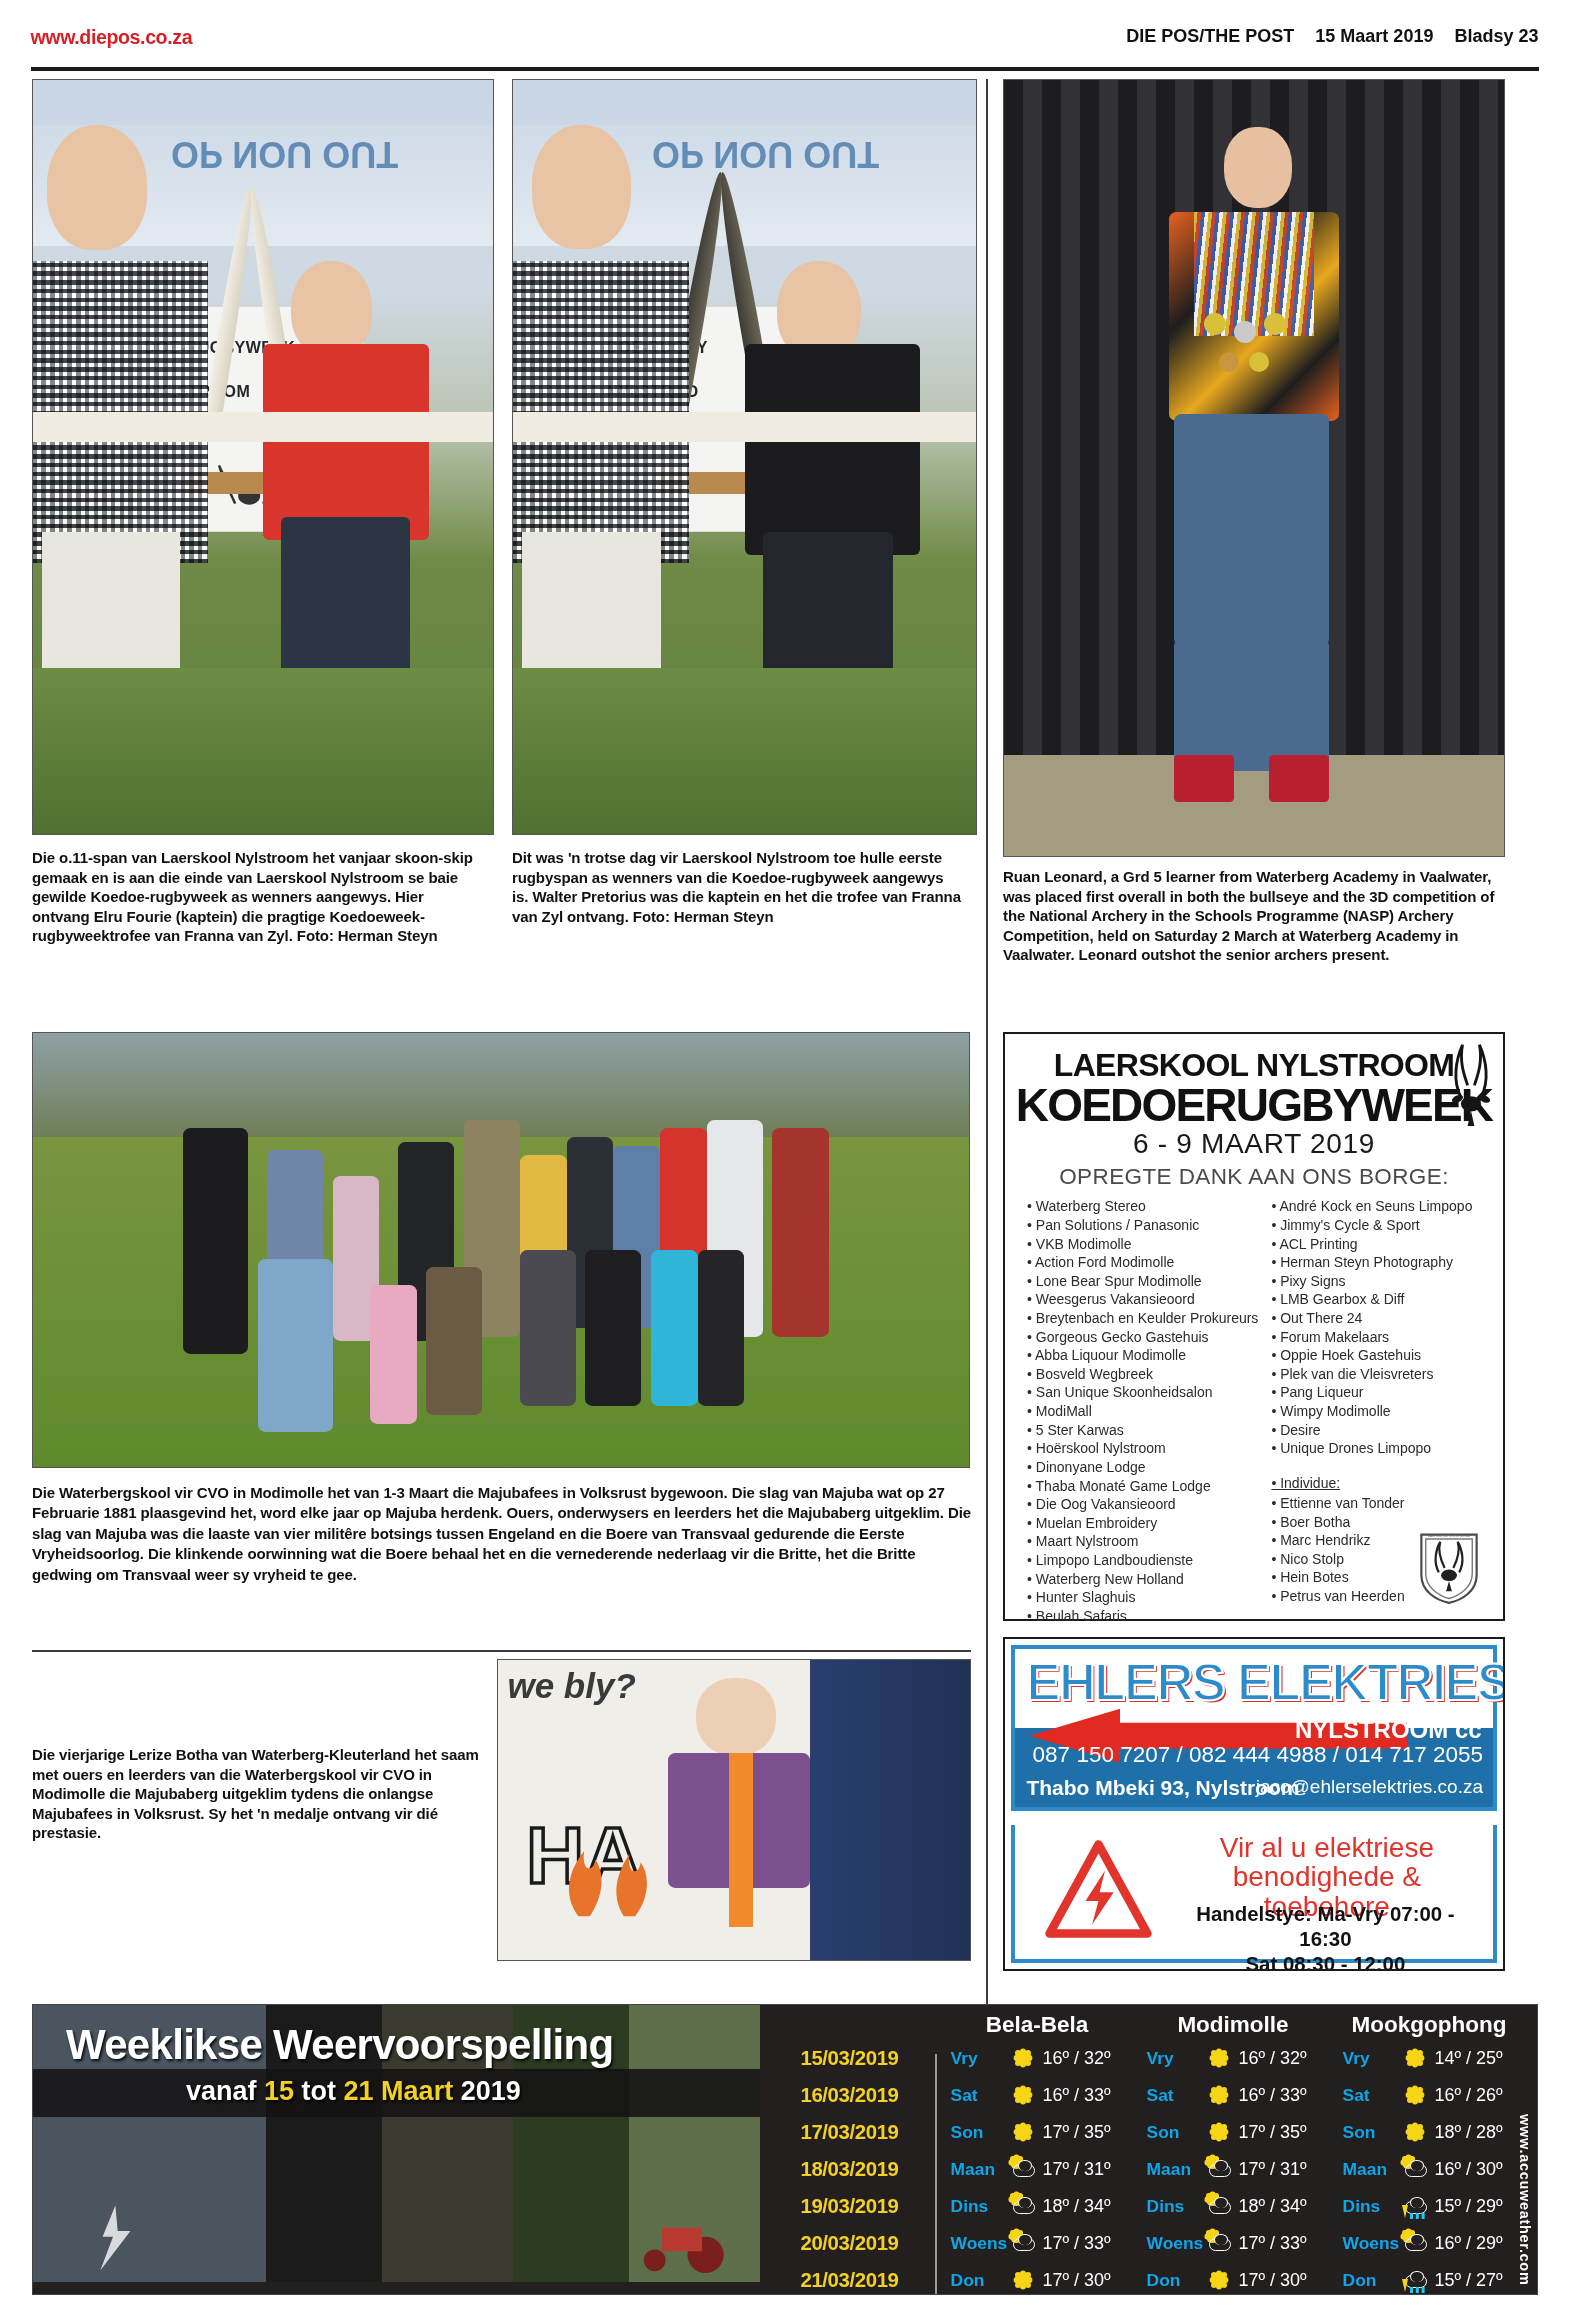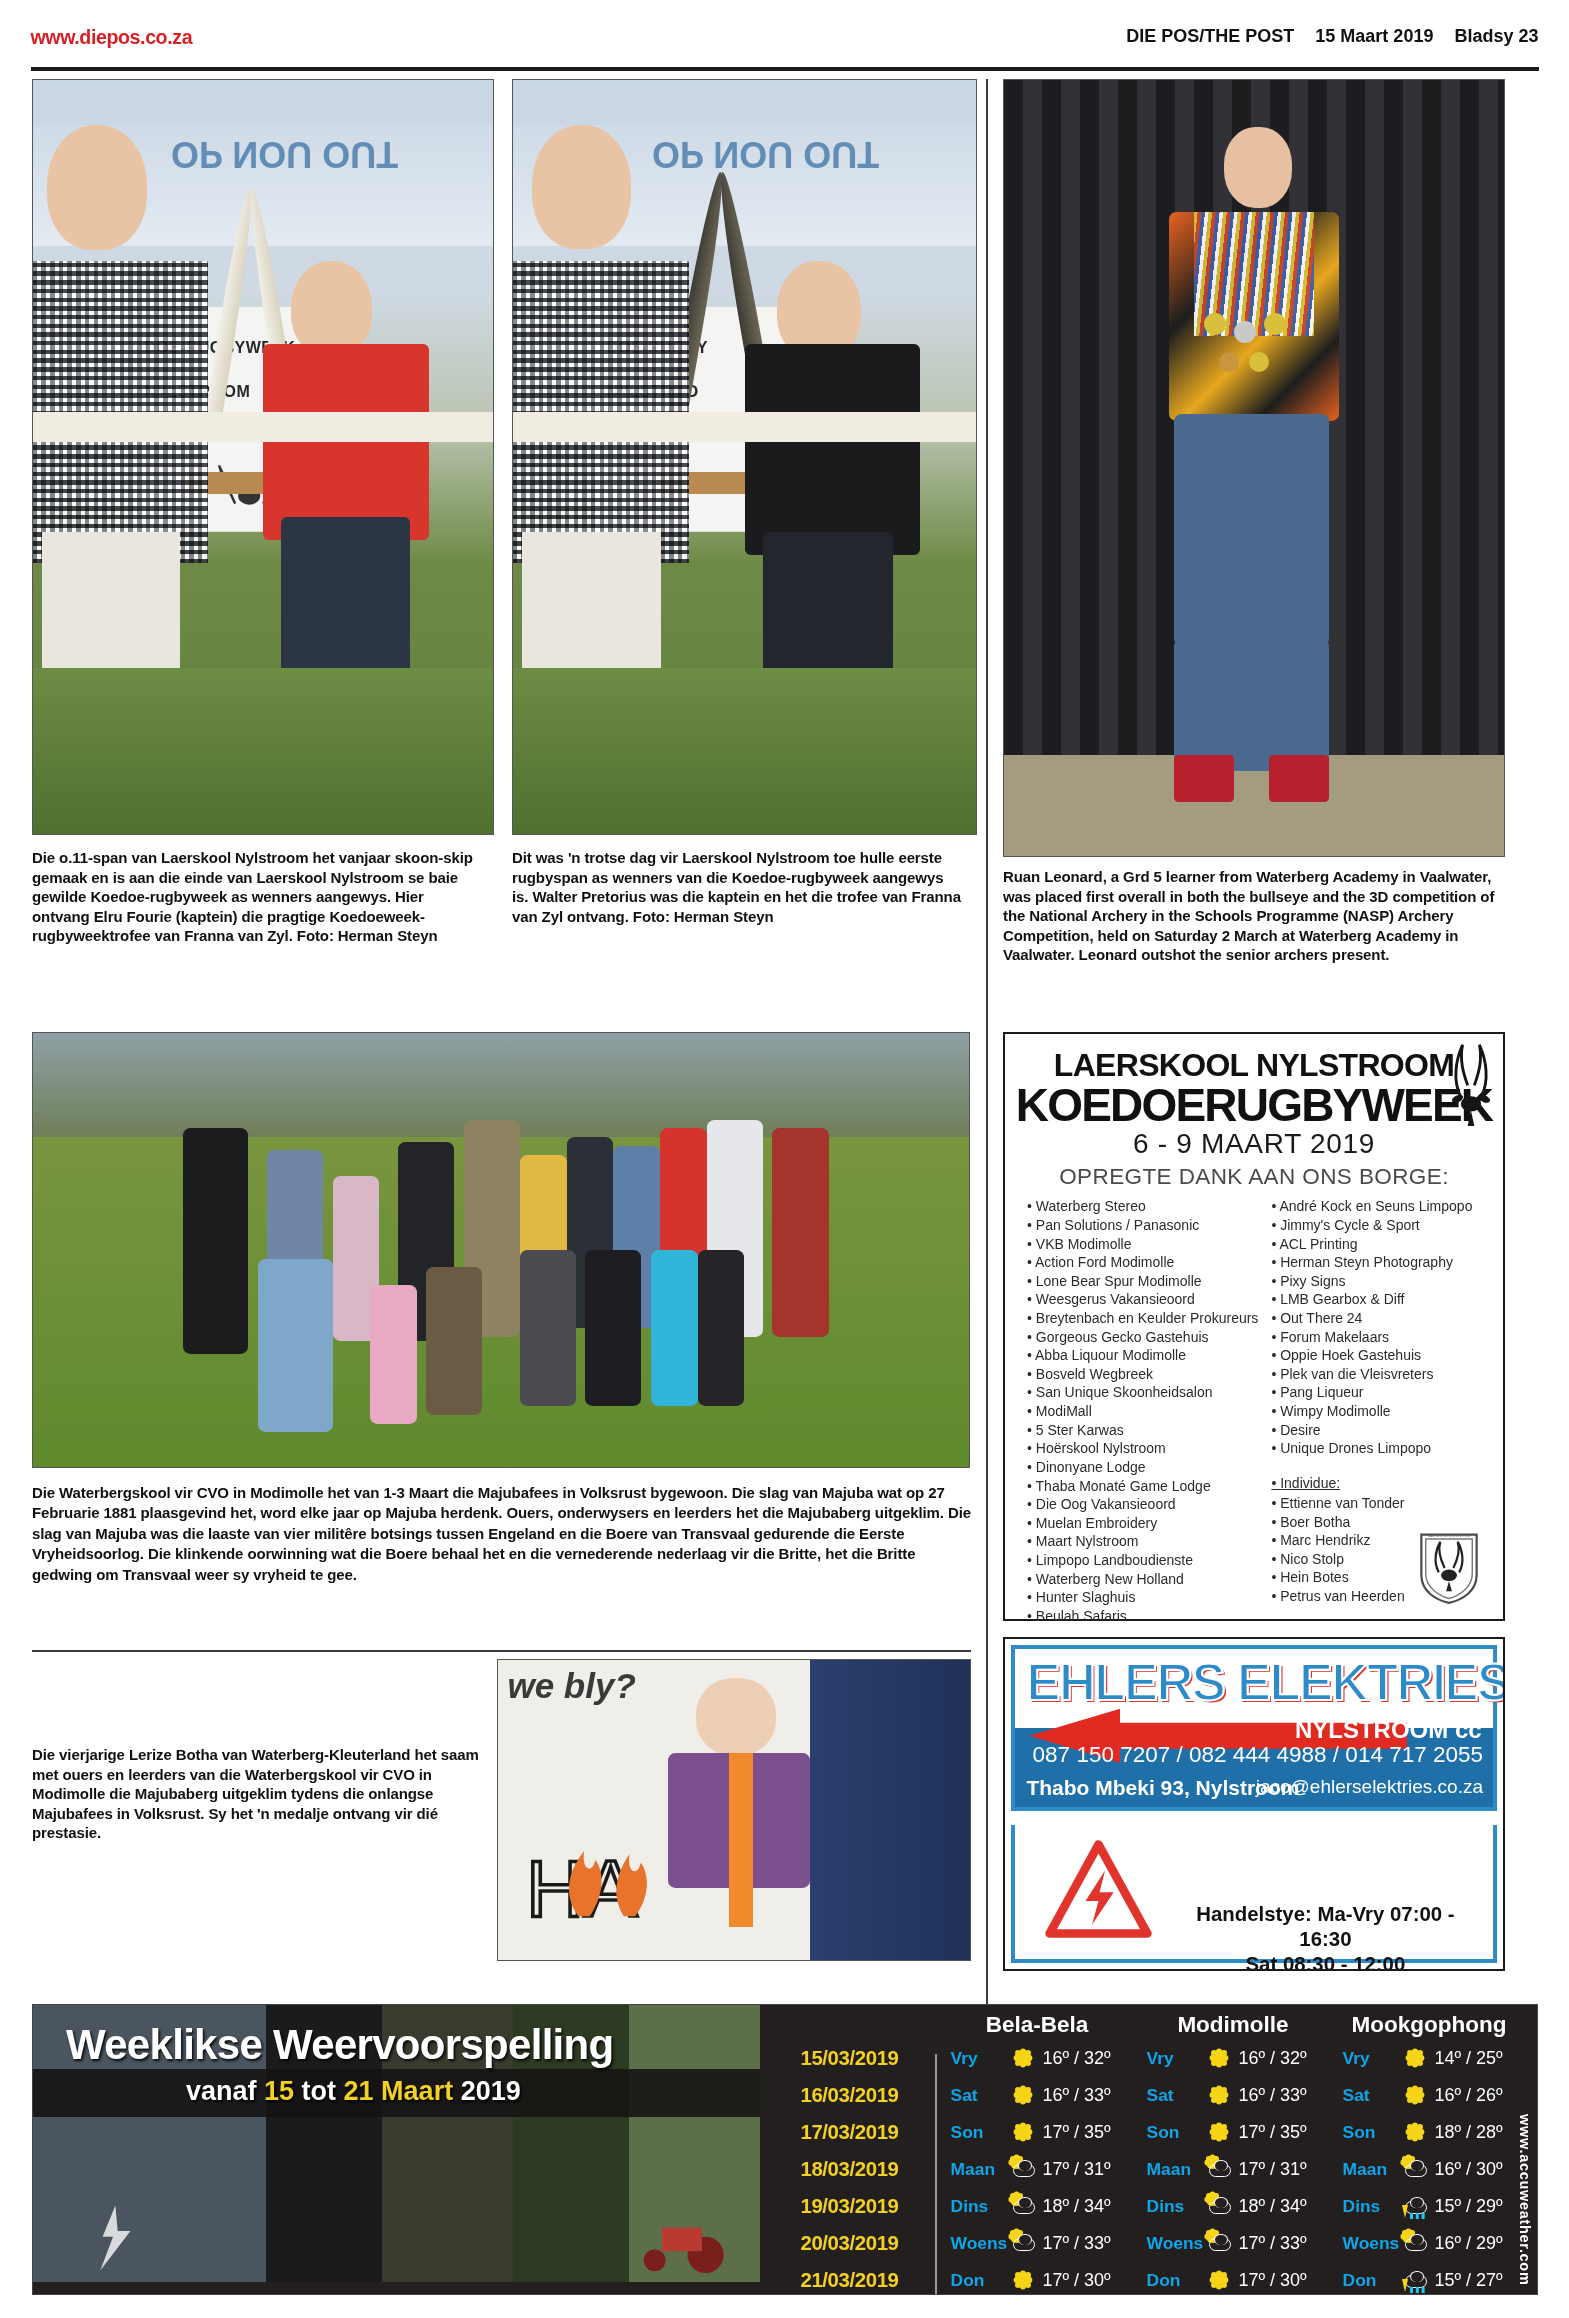--- a/index.html
+++ b/index.html
@@ -283,22 +283,22 @@
 
   <div class="hrule" style="left:32px; top:1650px; width:939px;"></div>
 
   <div class="cap" style="left:32px; top:1745px; width:449px; text-align:left;">Die vierjarige Lerize Botha van Waterberg-Kleuterland het saam met ouers en leerders van die Waterbergskool vir CVO in Modimolle die Majubaberg uitgeklim tydens die onlangse Majubafees in Volksrust. Sy het 'n medalje ontvang vir dié prestasie.</div>
 
   <div class="photo ph5" style="left:497px; top:1659px; width:474px; height:302px;">
     <div style="position:absolute;left:0;top:0;width:66%;height:100%;background:#efeee9;"></div>
     <div style="position:absolute;left:66%;top:0;width:34%;height:100%;
          background:linear-gradient(90deg,#2a3f6e,#1f3158);"></div>
     <div style="position:absolute;left:2%;top:2%;font-size:35px;color:#3a3a3a;font-style:italic;font-weight:bold;">we bly?</div>
-    <div style="position:absolute;left:6%;top:50%;font-size:80px;font-weight:normal;color:#1a1a1a;
-         -webkit-text-stroke:3.6px #1a1a1a; color:transparent;margin-top:33px;">HA</div>
+    <div style="position:absolute;left:6%;top:50%;font-size:80px;font-weight:bold;color:#1a1a1a;
+         -webkit-text-stroke:3.6px #1a1a1a; color:transparent;">HA</div>
     <svg viewBox="0 0 100 80" style="position:absolute;left:8%;top:40%;width:30%;height:55%;">
       <path d="M30 78 C18 62 24 44 34 32 C32 46 40 48 42 38 C50 50 46 66 38 78Z" fill="#e8732a"></path>
       <path d="M62 78 C52 62 58 46 66 34 C64 48 72 50 74 40 C82 52 78 68 70 78Z" fill="#e8732a"></path>
     </svg>
 
     <div style="position:absolute;left:42%;top:6%;width:17%;height:26%;border-radius:46%;background:#eccfb4;"></div>
     <div style="position:absolute;left:38%;top:4%;width:25%;height:30%;border-radius:50% 50% 40% 40%;
          background:#e3d3a8;z-index:-1;"></div>
     <div style="position:absolute;left:36%;top:31%;width:30%;height:45%;border-radius:7.3px;background:#7c4f8e;"></div>
     <div style="position:absolute;left:49%;top:31%;width:5%;height:58%;background:#f08a2a;"></div>
@@ -391,20 +391,24 @@
       <div class="eh-phone">087 150 7207 / 082 444 4988 / 014 717 2055</div>
       <div class="eh-addr">Thabo Mbeki 93, Nylstroom</div>
       <div class="eh-mail">jaco@ehlerselektries.co.za</div>
     </div>
 
     <div class="eh-bottom">
       <svg class="eh-tri" viewBox="0 0 100 94">
         <path d="M50 6 L95 88 H5 Z" fill="none" stroke="#e0342c" stroke-width="8" stroke-linejoin="round"></path>
         <path d="M56 30 L38 58 H50 L44 80 L64 50 H51 Z" fill="#e0342c"></path>
       </svg>
+      <div class="eh-slog">
+        <div>Vir al u elektriese</div>
+        <div>benodighede &amp; toebehore</div>
+      </div>
       <div class="eh-hours">
         <div>Handelstye: Ma-Vry 07:00 - 16:30</div>
         <div>Sat        08:30 - 12:00</div>
       </div>
     </div>
   </div>
 
   <div class="weather" style="left:32px; top:2004px; width:1506px; height:291px;">
 
     <div class="wx-left">

